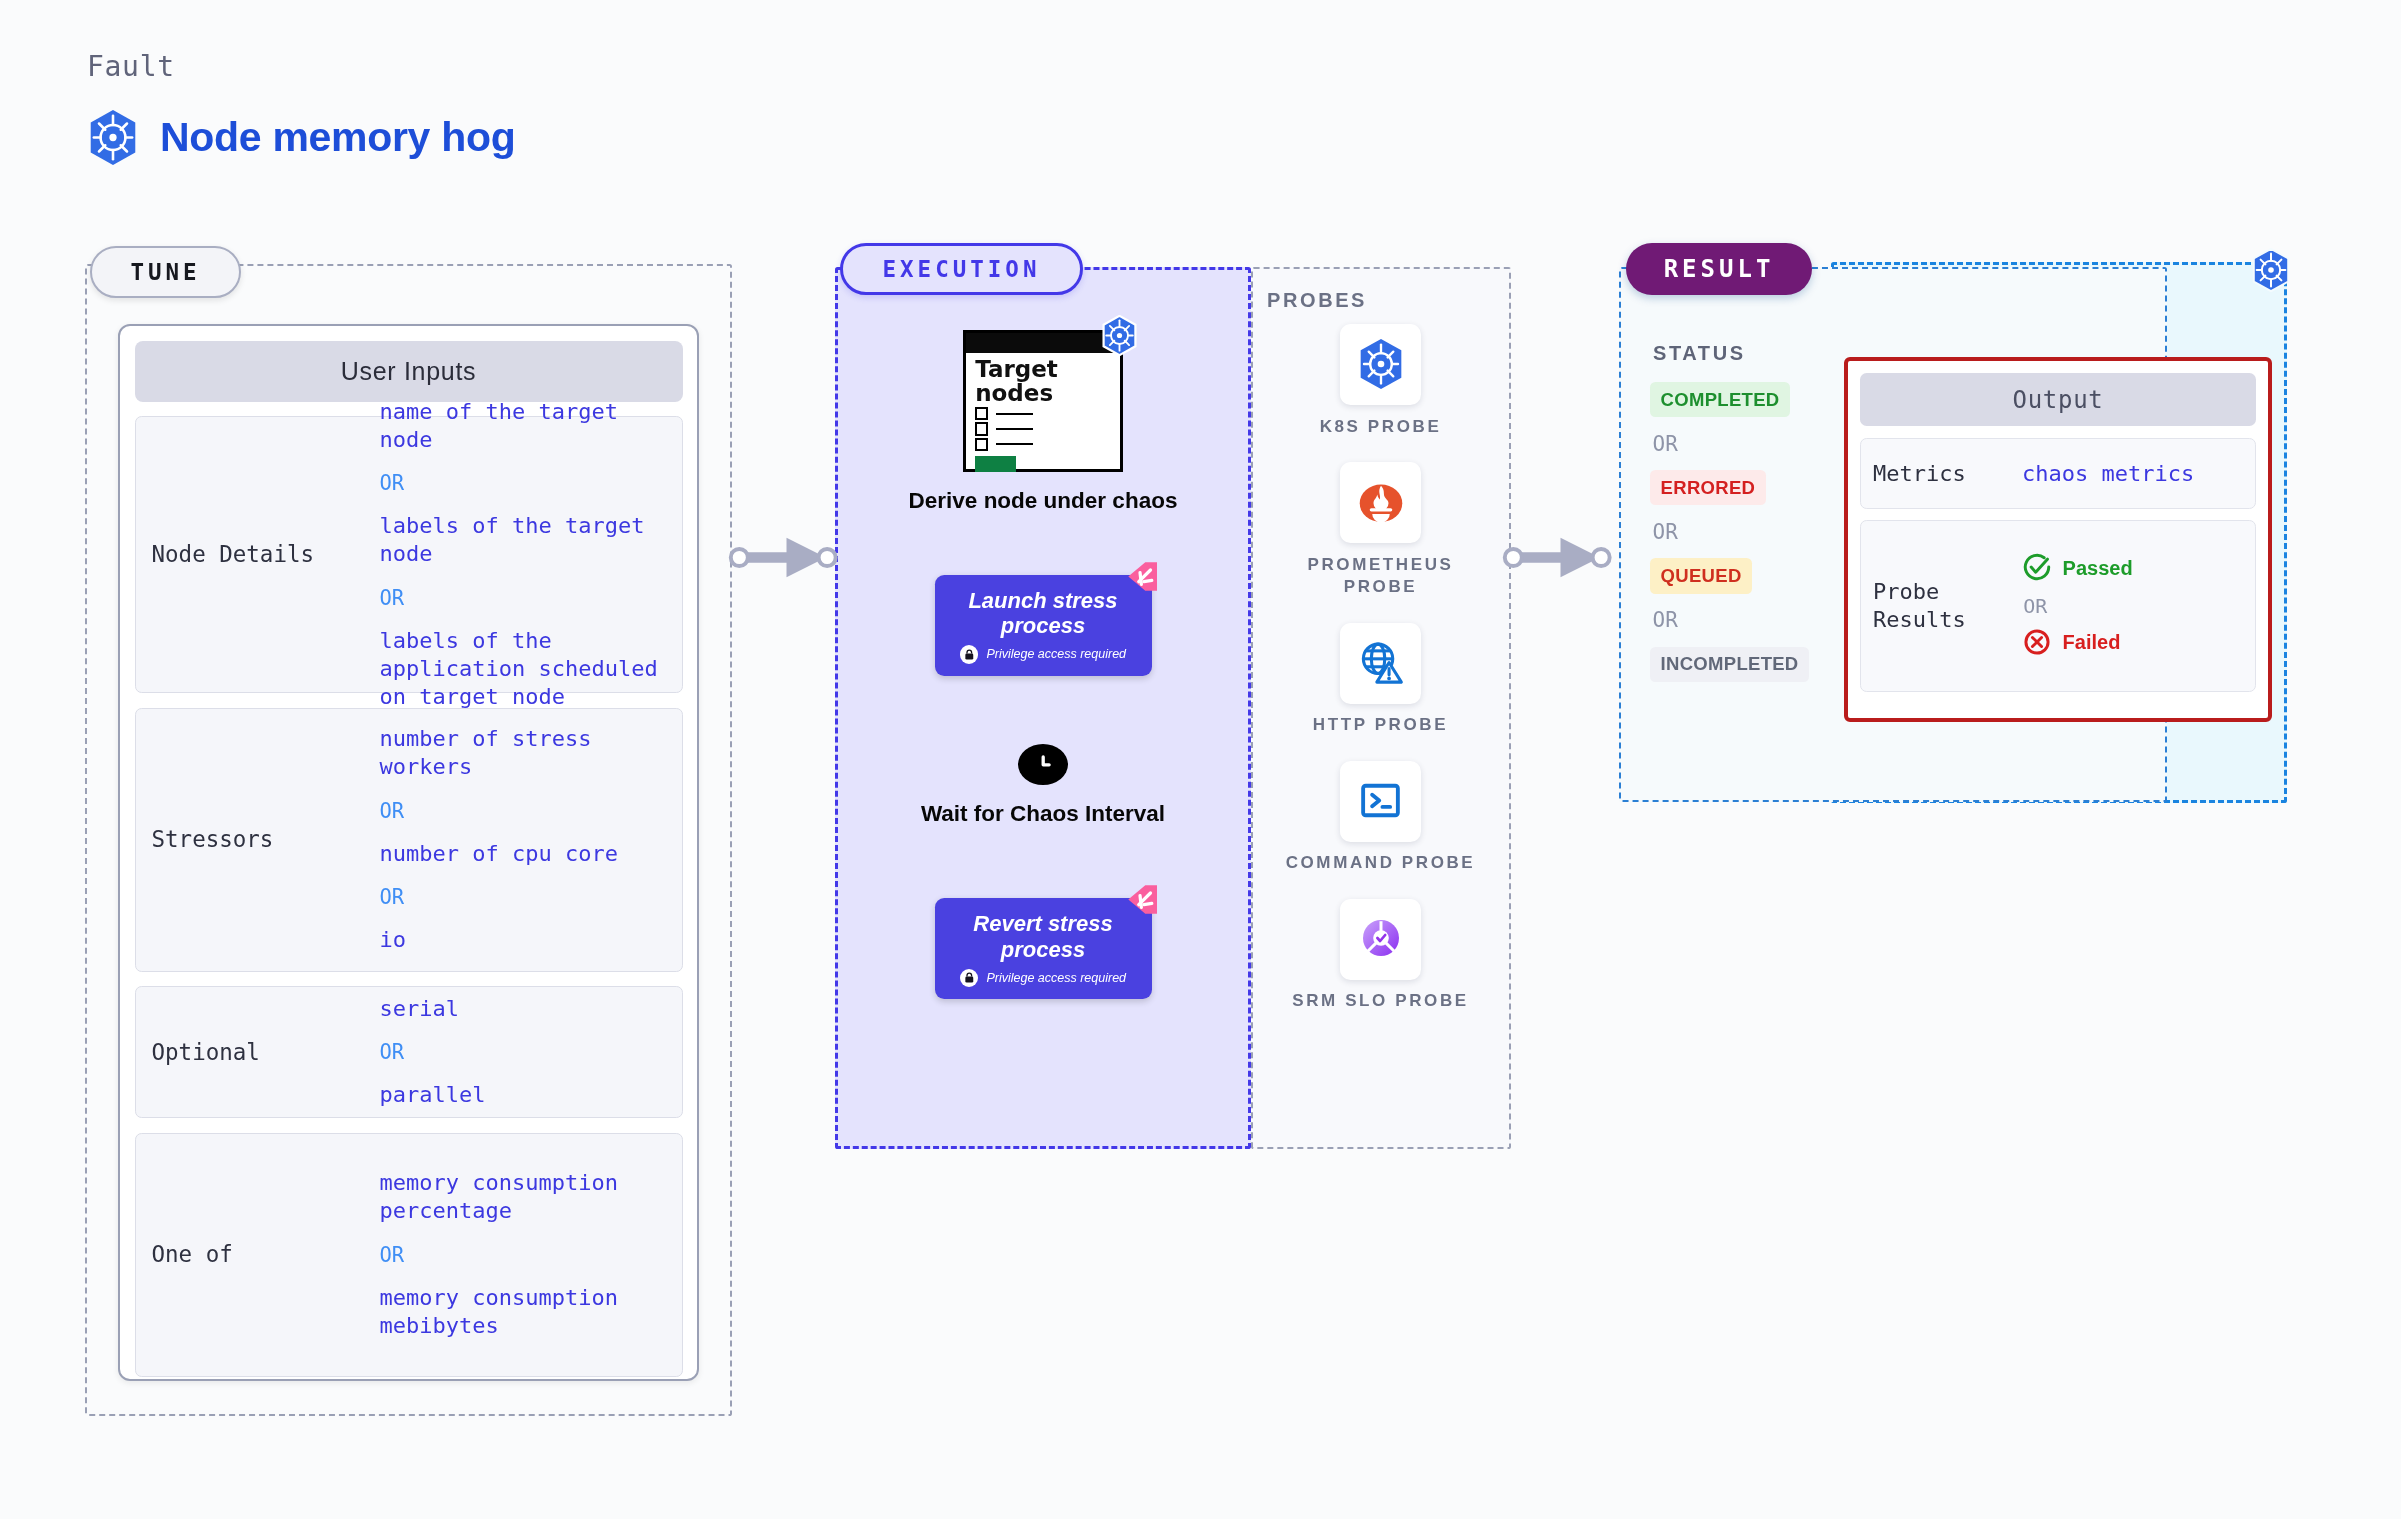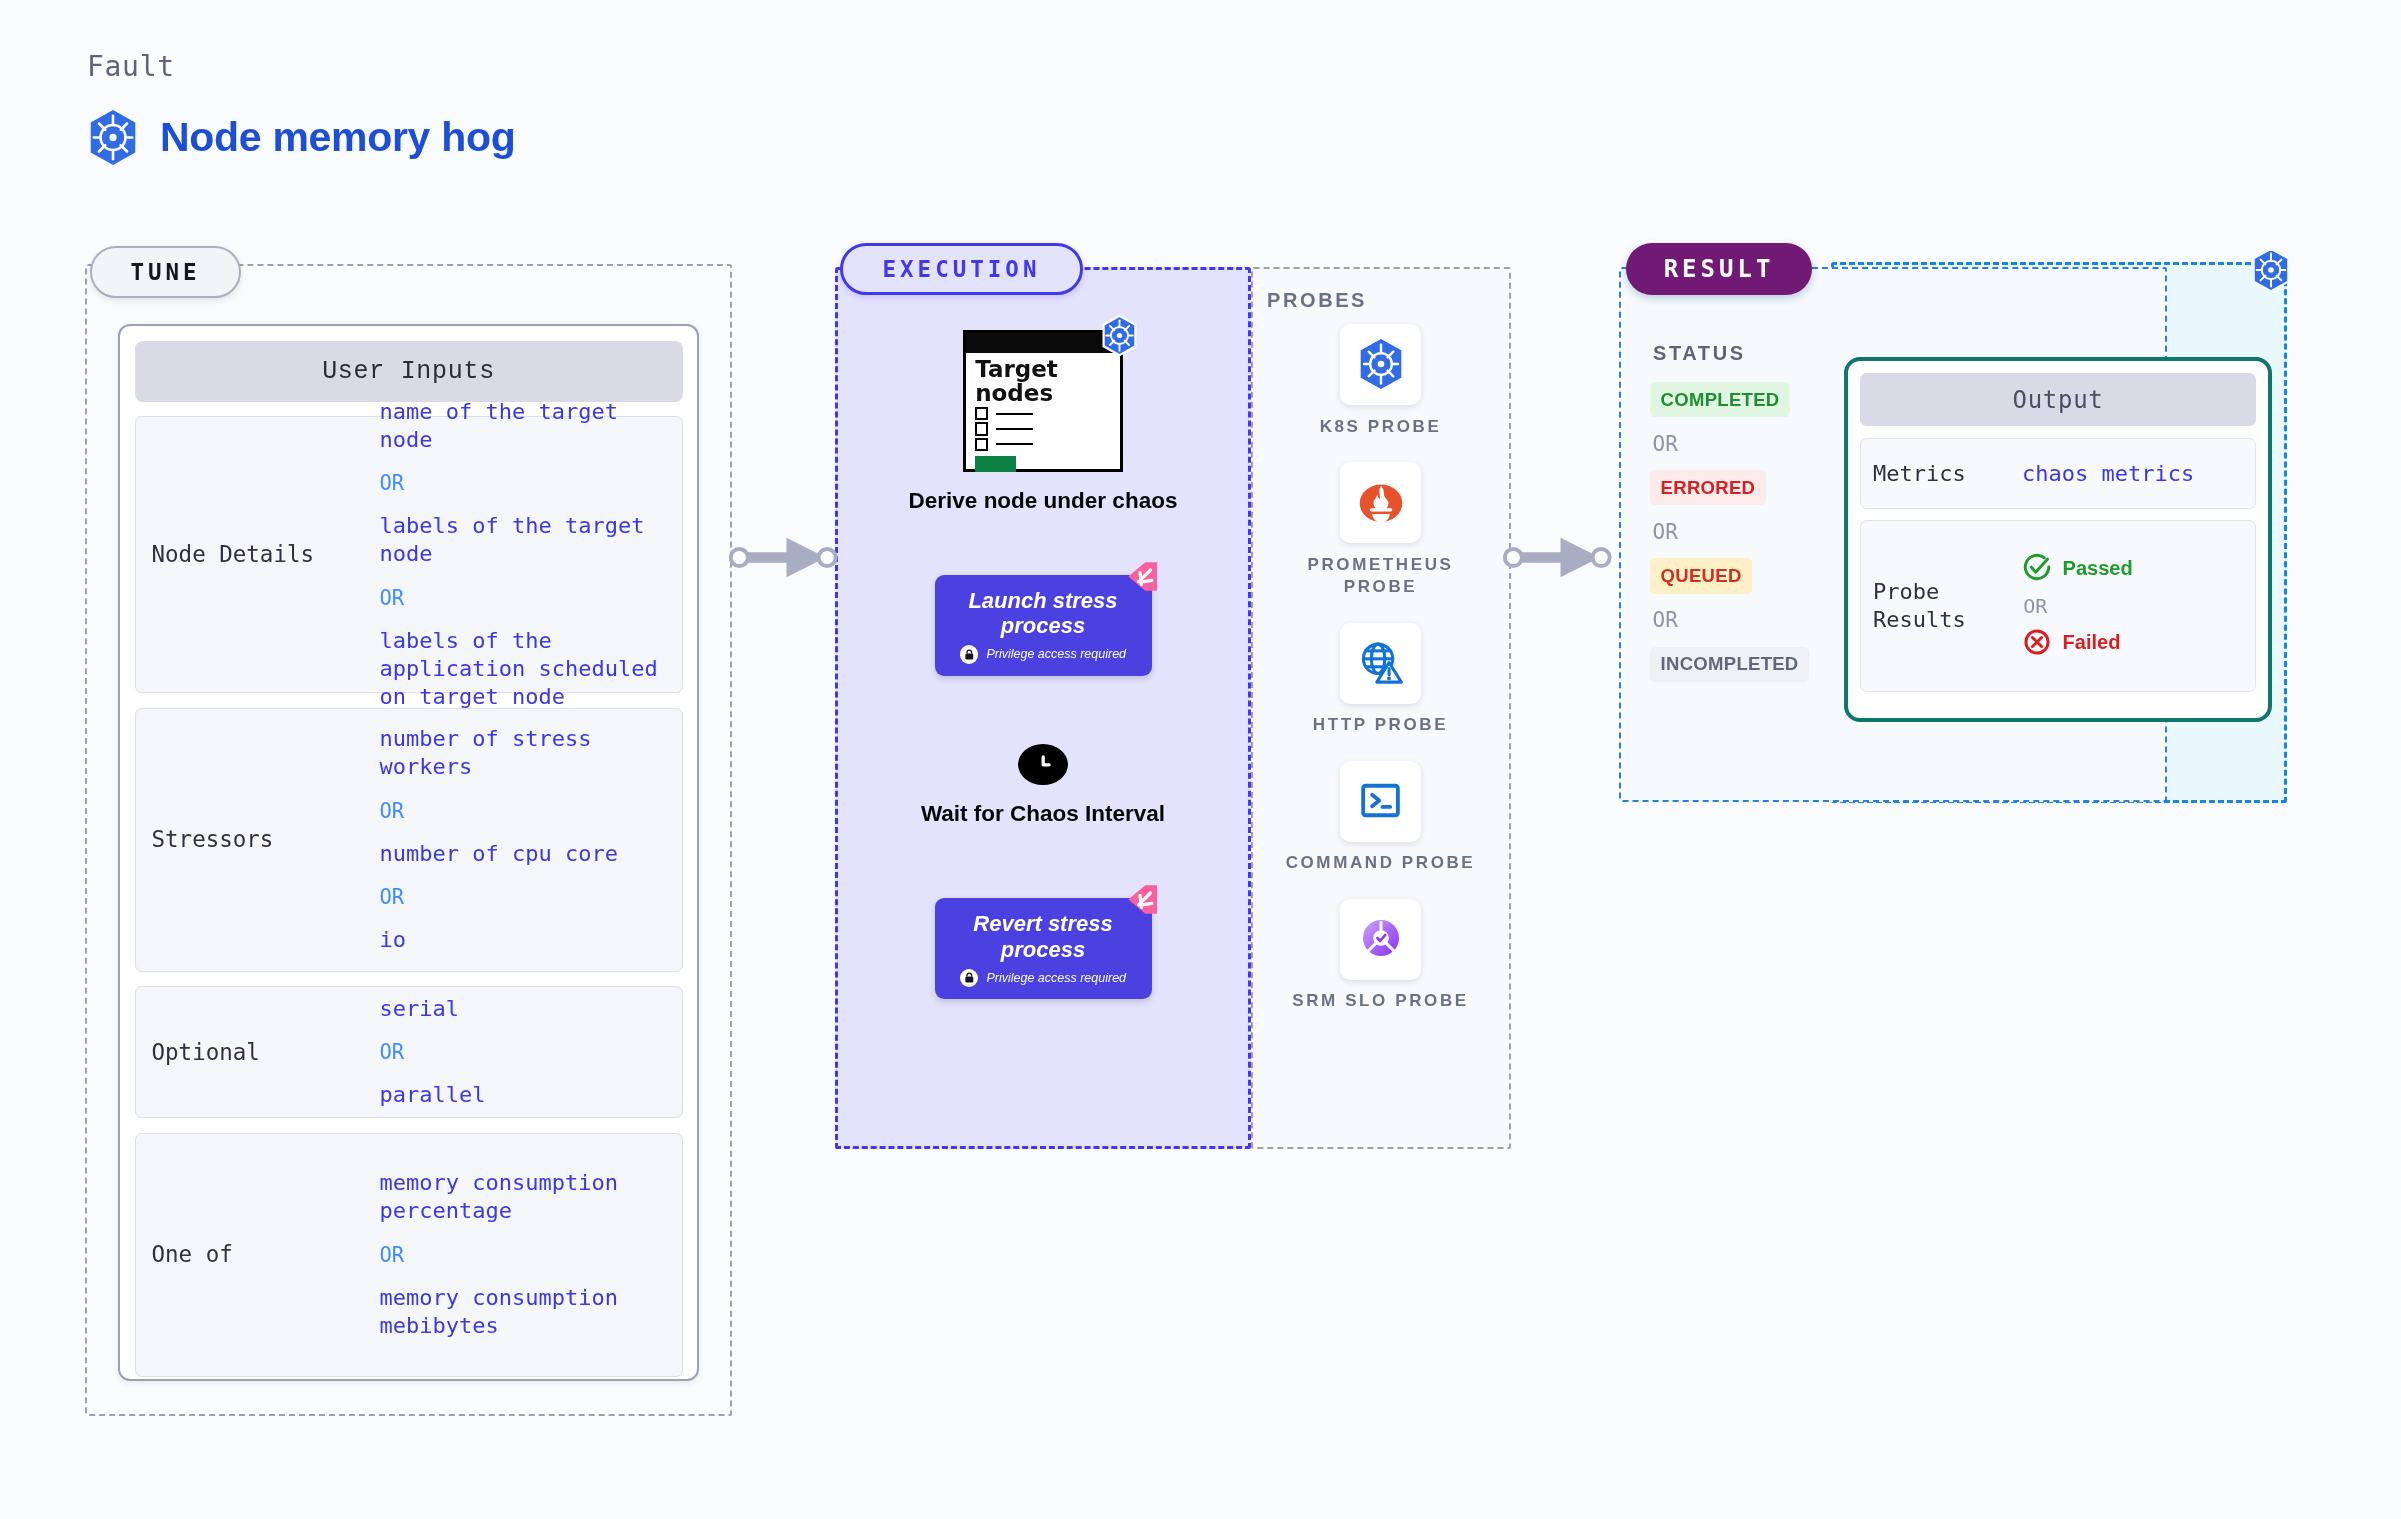--- a/index.html
+++ b/index.html
@@ -52,21 +52,21 @@
   }
   #tune-card {
     position: absolute; left: 118px; top: 324px; width: 581px; height: 1057px;
     background: #fff; border: 2.6px solid #9aa0b5; border-radius: 12px;
     box-shadow: 0 2px 6.6px rgba(0,0,0,.08);
     padding: 14.5px;
   }
   #user-inputs-header {
     height: 61px; background: #d9dae6; border-radius: 8px;
     display: flex; align-items: center; justify-content: center;
-    font-family: Liberation Mono, monospace;
+    font-family: Liberation Sans, sans-serif;
     font-size: 25px; color: #2b2d3a; letter-spacing: 0.7px;
     margin-bottom: 14.5px;
     text-align: right;
   }
   .input-group {
     background: #f5f6fa; border: 1.3px solid #dcdee8; border-radius: 6.6px;
     display: flex; align-items: center;
     padding: 17px 12px 17px 16px;
     margin-bottom: 14.5px;
   }
@@ -198,21 +198,21 @@
     display: inline-block; border-radius: 5.3px;
     padding: 6.6px 10.6px; font-size: 18.5px; font-weight: bold; letter-spacing: 0.3px;
   }
   .status-or {
     font-family: "DejaVu Sans Mono", monospace;
     font-size: 21px; color: #8e94a8; margin: 14.5px 0 14.5px 2.6px;
   }
 
   #output-card {
     position: absolute; left: 1844px; top: 357px; width: 428px; height: 365px;
-    background: #fff; border: 4px solid #0f766e; border-radius: 16px;
+    background: #fff; border: 4px solid #b91c1c; border-radius: 6px;
     padding: 12px;
   }
   #output-header {
     height: 53px; background: #d9dae6; border-radius: 6.6px;
     display: flex; align-items: center; justify-content: center;
     font-family: "DejaVu Sans Mono", monospace;
     font-size: 24px; color: #4b4f63; letter-spacing: 0.7px;
     margin-bottom: 12px;
   }
   .out-row {

